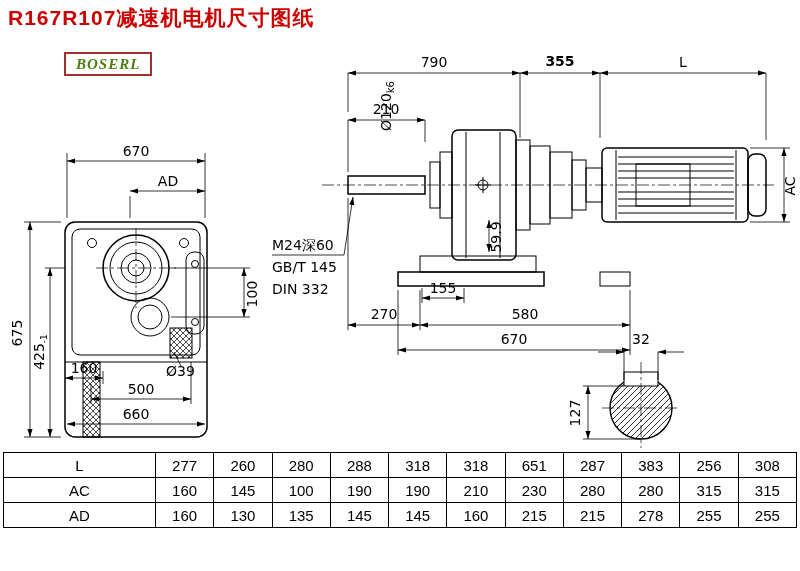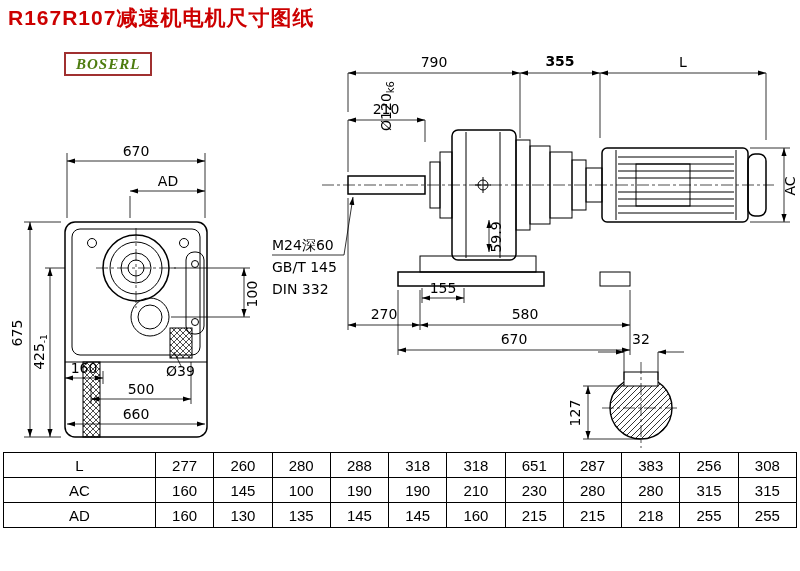--- a/index.html
+++ b/index.html
@@ -267,18 +267,18 @@
   <tr>
     <td class="first">AD</td>
     <td>160</td>
     <td>130</td>
     <td>135</td>
     <td>145</td>
     <td>145</td>
     <td>160</td>
     <td>215</td>
     <td>215</td>
-    <td>218</td>
+    <td>278</td>
     <td>255</td>
     <td>255</td>
   </tr>
 </tbody>
   </table>
 
 </body></html>

